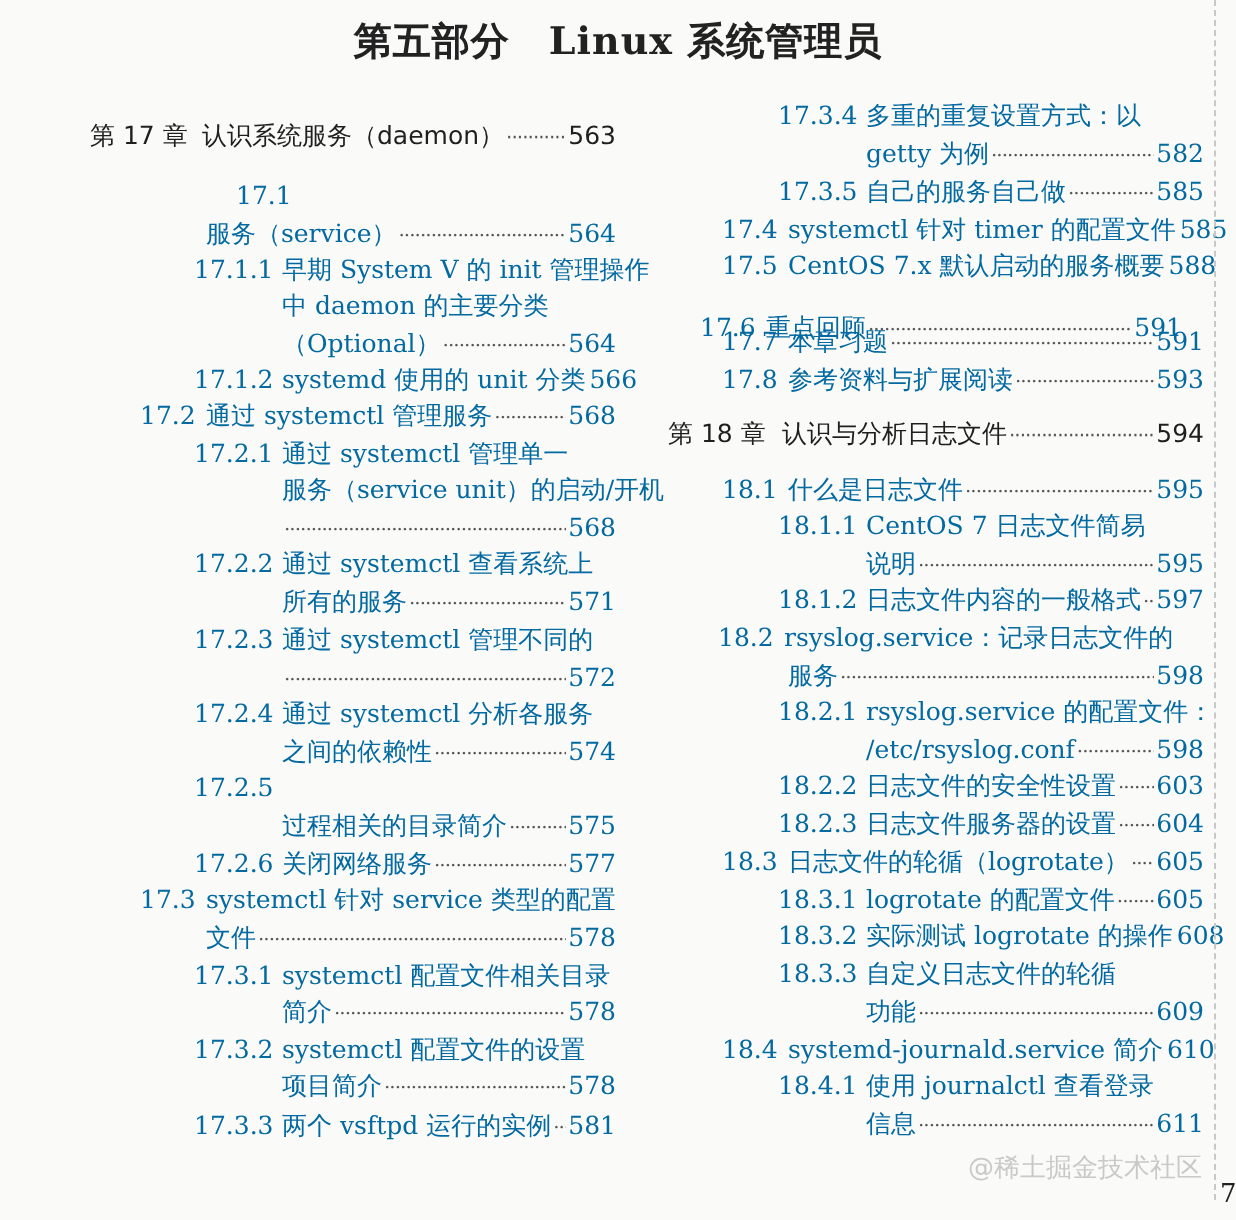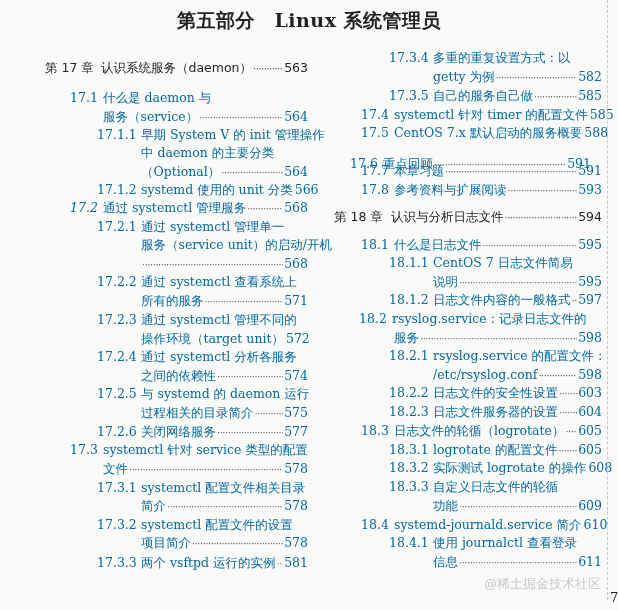--- a/index.html
+++ b/index.html
@@ -55,22 +55,21 @@
   <div class="part-title">第五部分　Linux 系统管理员</div>
 
   <div id="left-col" class="col">
       <div class="row chapter" style="top: 59px; left: 45px; width: 263px;">
         <span class="num" style="width: 56px;">第 17 章</span>
         <span class="txt">认识系统服务（daemon）</span>
         <span class="dots"></span>
         <span class="pg">563</span>
       </div>
       <div class="row" style="top: 89px; left: 70px; width: 238px;">
-        <span class="num" style="width: 33px;">17.1</span>
-        <span class="txt">什么是 daemon 与</span>
+        <span class="num" style="width: 33px; margin-left: 48px;">17.1</span>
       </div>
       <div class="row" style="top: 108px; left: 103px; width: 205px;">
         <span class="num" style="width: 0px;"></span>
         <span class="txt">服务（service）</span>
         <span class="dots"></span>
         <span class="pg">564</span>
       </div>
       <div class="row" style="top: 126px; left: 97px; width: 211px;">
         <span class="num" style="width: 44px;">17.1.1</span>
         <span class="txt">早期 System V 的 init 管理操作</span>
@@ -85,21 +84,21 @@
         <span class="dots"></span>
         <span class="pg">564</span>
       </div>
       <div class="row" style="top: 181px; left: 97px; width: 211px;">
         <span class="num" style="width: 44px;">17.1.2</span>
         <span class="txt">systemd 使用的 unit 分类</span>
         <span class="dots"></span>
         <span class="pg">566</span>
       </div>
       <div class="row" style="top: 199px; left: 70px; width: 238px;">
-        <span class="num" style="width: 33px; font-style: italic;">17.2</span>
+        <span class="num" style="width: 33px;">17.2</span>
         <span class="txt">通过 systemctl 管理服务</span>
         <span class="dots"></span>
         <span class="pg">568</span>
       </div>
       <div class="row" style="top: 218px; left: 97px; width: 211px;">
         <span class="num" style="width: 44px;">17.2.1</span>
         <span class="txt">通过 systemctl 管理单一</span>
       </div>
       <div class="row" style="top: 236px; left: 141px; width: 167px;">
         <span class="num" style="width: 0px;"></span>
@@ -119,37 +118,35 @@
         <span class="txt">所有的服务</span>
         <span class="dots"></span>
         <span class="pg">571</span>
       </div>
       <div class="row" style="top: 311px; left: 97px; width: 211px;">
         <span class="num" style="width: 44px;">17.2.3</span>
         <span class="txt">通过 systemctl 管理不同的</span>
       </div>
       <div class="row" style="top: 330px; left: 141px; width: 167px;">
         <span class="num" style="width: 0px;"></span>
-        <span class="txt">操作环境（target unit）</span>
         <span class="dots"></span>
         <span class="pg">572</span>
       </div>
       <div class="row" style="top: 348px; left: 97px; width: 211px;">
         <span class="num" style="width: 44px;">17.2.4</span>
         <span class="txt">通过 systemctl 分析各服务</span>
       </div>
       <div class="row" style="top: 367px; left: 141px; width: 167px;">
         <span class="num" style="width: 0px;"></span>
         <span class="txt">之间的依赖性</span>
         <span class="dots"></span>
         <span class="pg">574</span>
       </div>
       <div class="row" style="top: 385px; left: 97px; width: 211px;">
         <span class="num" style="width: 44px;">17.2.5</span>
-        <span class="txt">与 systemd 的 daemon 运行</span>
       </div>
       <div class="row" style="top: 404px; left: 141px; width: 167px;">
         <span class="num" style="width: 0px;"></span>
         <span class="txt">过程相关的目录简介</span>
         <span class="dots"></span>
         <span class="pg">575</span>
       </div>
       <div class="row" style="top: 423px; left: 97px; width: 211px;">
         <span class="num" style="width: 44px;">17.2.6</span>
         <span class="txt">关闭网络服务</span>

